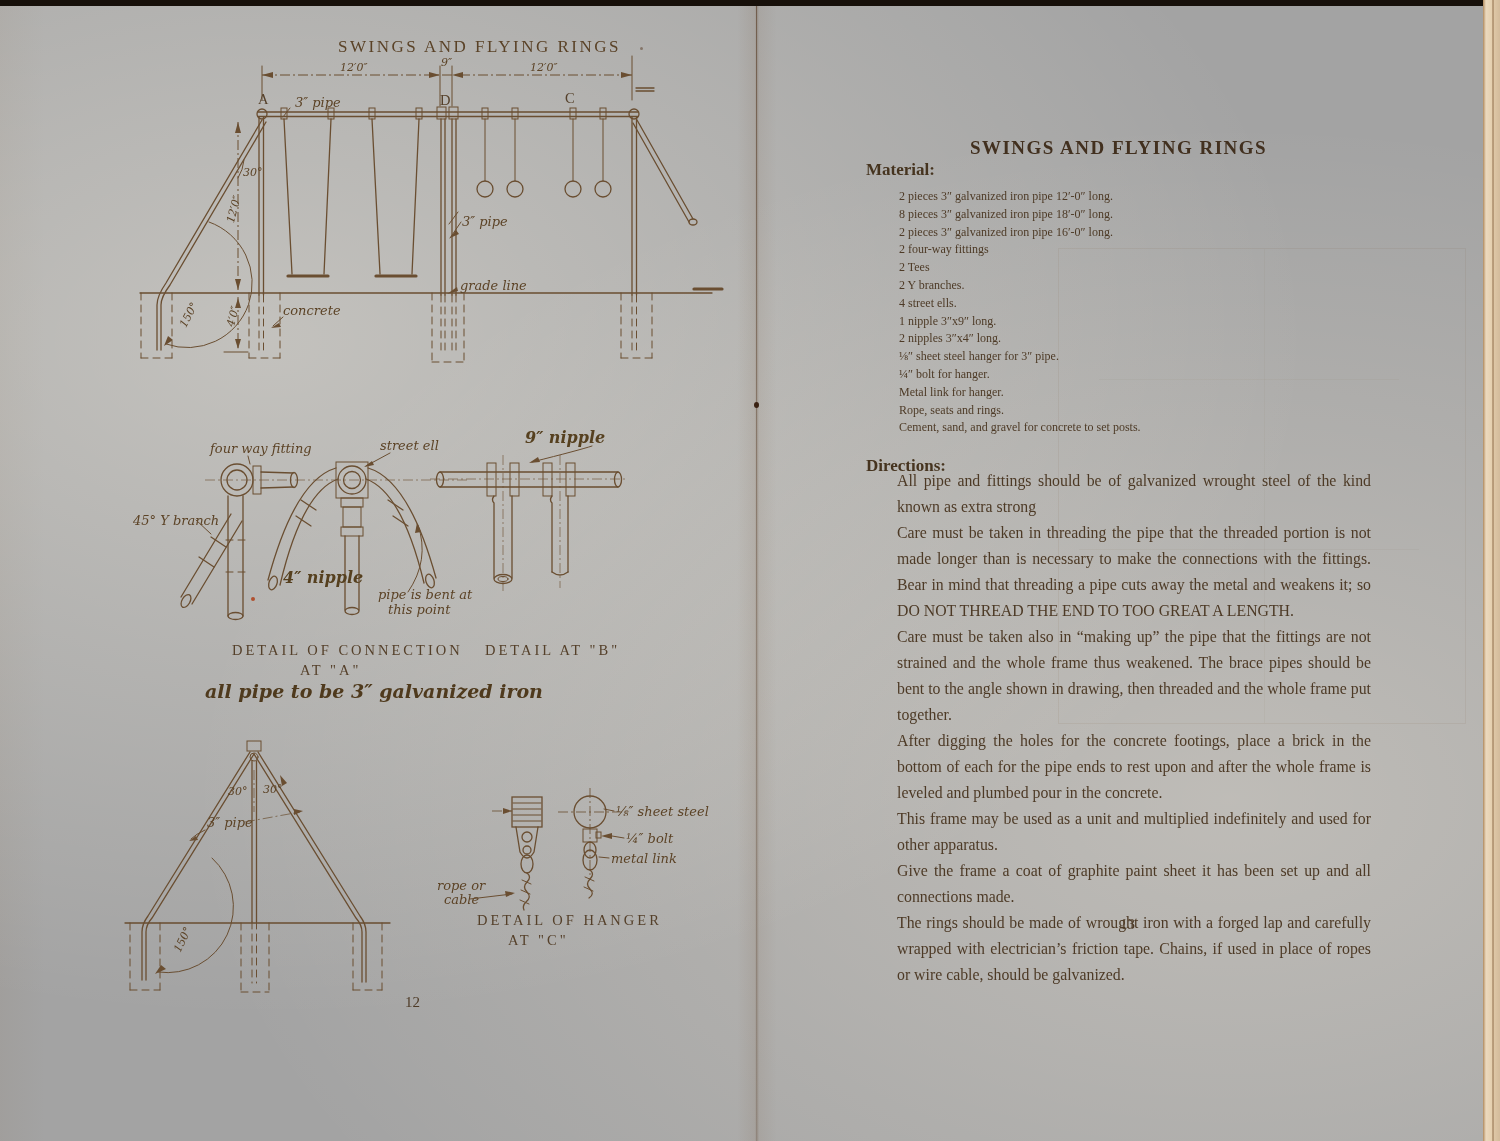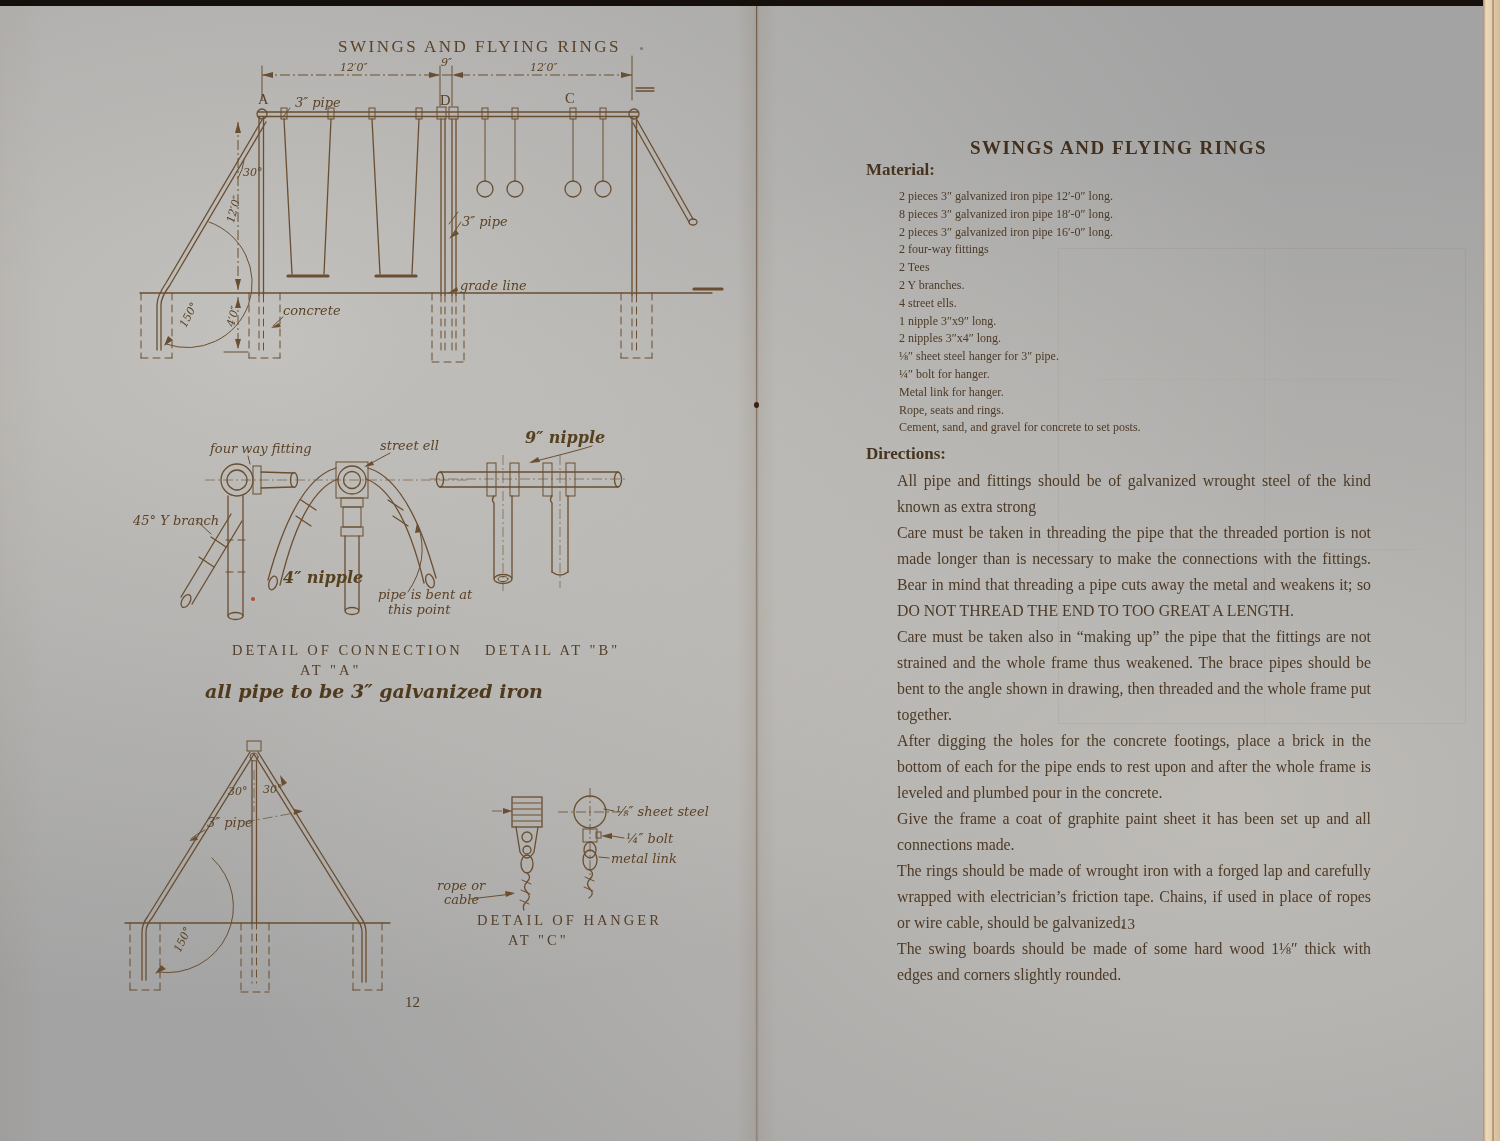--- a/index.html
+++ b/index.html
@@ -382,30 +382,30 @@
     <div>4 street ells.</div>
     <div>1 nipple 3″x9″ long.</div>
     <div>2 nipples 3″x4″ long.</div>
     <div>⅛″ sheet steel hanger for 3″ pipe.</div>
     <div>¼″ bolt for hanger.</div>
     <div>Metal link for hanger.</div>
     <div>Rope, seats and rings.</div>
     <div>Cement, sand, and gravel for concrete to set posts.</div>
   </div>
 
-  <div class="rp-h" style="left:866px;top:444px;text-align:right;">Directions:</div>
+  <div class="rp-h" style="left:866px;top:456px;text-align:right;">Directions:</div>
 
   <div class="rp-directions">
     <p>All pipe and fittings should be of galvanized wrought steel of the kind known as extra strong</p>
     <p>Care must be taken in threading the pipe that the threaded portion is not made longer than is necessary to make the connections with the fittings.  Bear in mind that threading a pipe cuts away the metal and weakens it; so DO NOT THREAD THE END TO TOO GREAT A LENGTH.</p>
     <p>Care must be taken also in “making up” the pipe that the fittings are not strained and the whole frame thus weakened. The brace pipes should be bent to the angle shown in drawing, then threaded and the whole frame put together.</p>
     <p>After digging the holes for the concrete footings, place a brick in the bottom of each for the pipe ends to rest upon and after the whole frame is leveled and plumbed pour in the concrete.</p>
+    <p>This frame may be used as a unit and multiplied indefinitely and used for other apparatus.</p>
     <p>Give the frame a coat of graphite paint sheet it has been set up and all connections made.</p>
     <p>The rings should be made of wrought iron with a forged lap and carefully wrapped with electrician’s friction tape. Chains, if used in place of ropes or wire cable, should be galvanized.</p>
-    <p>The swing boards should be made of some hard wood 1⅛″ thick with edges and corners slightly rounded.</p>
   </div>
 
   <div class="pagenum" style="left:1120px;top:916px;">13</div>
 
   <div class="gutter"></div>
   <div class="gutter-line"></div>
   <div class="edge-top"></div>
   <div class="edge-right"></div>
   <div class="speck" style="left:754px;top:402px;width:5px;height:6px;background:#3a2112;"></div>
   <div class="speck" style="left:640px;top:47px;width:3px;height:3px;background:rgba(90,60,35,.5);"></div>

